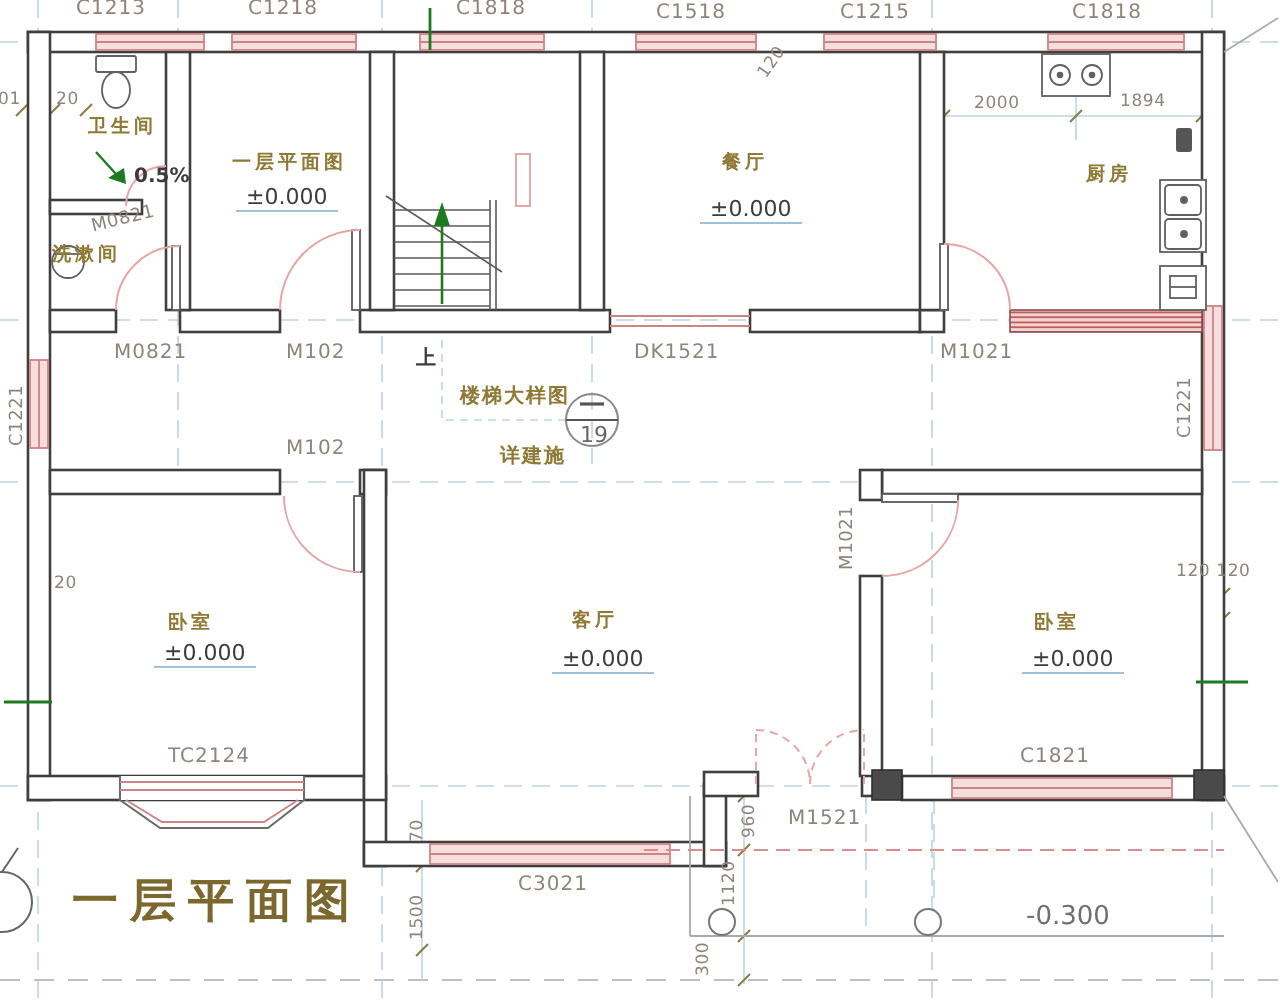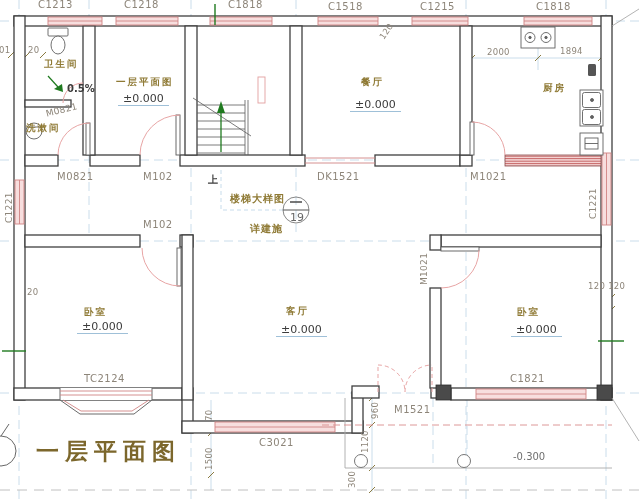--- a/index.html
+++ b/index.html
@@ -4,21 +4,21 @@
 <style>
   html,body{margin:0;padding:0;background:#e8e8e8;}
   #plan{position:relative;width:640px;height:504px;background:#ffffff;overflow:hidden;
         font-family:"DejaVu Sans",sans-serif;}
   #plan svg{position:absolute;left:0;top:0;}
   .lbl{position:absolute;white-space:nowrap;line-height:1;z-index:5;}
   .code{color:#8d8579;font-size:10px;letter-spacing:.5px;}
   .codesm{color:#8d8579;font-size:9px;letter-spacing:.3px;}
   .room{color:#8f7a35;font-size:9.5px;letter-spacing:2px;font-weight:bold;}
   .level{color:#3c3c3c;font-size:11px;border-bottom:1px solid #9fc0d8;padding:0 5px 1px 5px;}
-  .levelp{color:#6f6f6f;font-size:10px;}
+  .levelp{color:#6f6f6f;font-size:13px;}
   .dark{color:#3c3c3c;font-size:10px;font-weight:bold;}
   .dim{color:#8d8579;font-size:8.5px;letter-spacing:.3px;}
   .olive{color:#8f7a35;font-size:10px;letter-spacing:1px;font-weight:bold;}
   .vert{transform:rotate(-90deg);transform-origin:0 0;}
   .tilt{transform:rotate(-14deg);transform-origin:0 0;}
   .rot55{transform:rotate(-55deg);transform-origin:0 0;}
   .title{color:#7c672c;font-size:23px;font-weight:bold;letter-spacing:6px;}
   .refno{color:#666;font-size:11px;}
 </style>
 </head>

